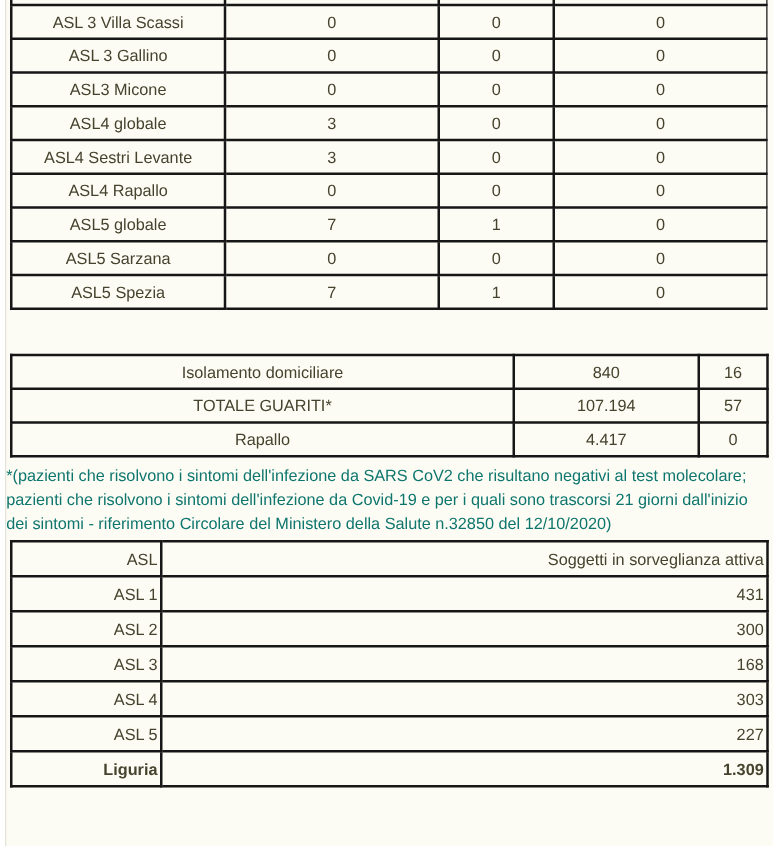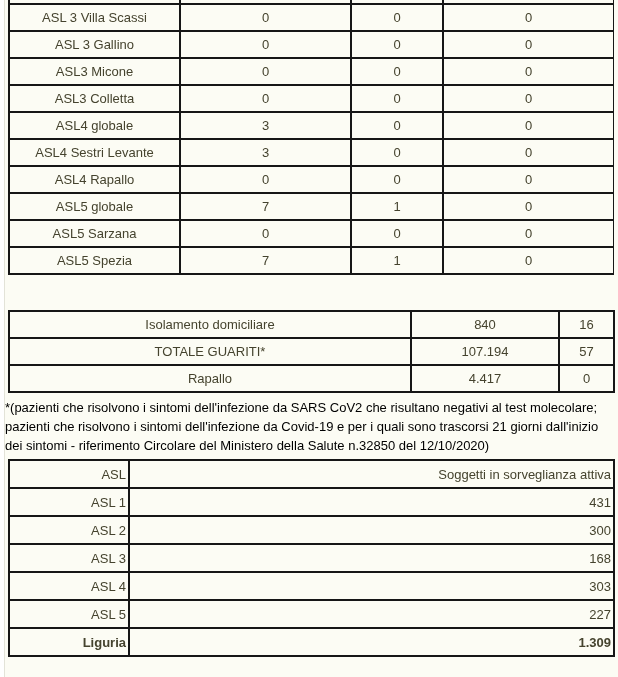--- a/index.html
+++ b/index.html
@@ -47,21 +47,21 @@
   .t2 { margin-top: 35px; }
   .t2 col.c-label { width: 402px; }
   .t2 col.c-total { width: 148px; }
   .t2 col.c-delta { width: 55px; }
 
   .footnote {
     margin: 5px 0 0 -3px;
     width: 612px;
     font-size: 13px;
     line-height: 19px;
-    color: #000000;
+    color: #0f766e;
     white-space: normal;
   }
 
   .t3 { margin-top: 4px; }
   .t3 col.c-asl { width: 120px; }
   .t3 col.c-val { width: 485px; }
   .t3 td { height: 26px; text-align: right; }
   .t3 .total-row td { font-weight: bold; }
 </style>
 </head>
@@ -98,26 +98,20 @@
         <td>0</td>
         <td>0</td>
       </tr>
       <tr>
         <td>ASL3 Micone</td>
         <td>0</td>
         <td>0</td>
         <td>0</td>
       </tr>
       <tr>
-        <td>ASL3 Colletta</td>
-        <td>0</td>
-        <td>0</td>
-        <td>0</td>
-      </tr>
-      <tr>
         <td>ASL4 globale</td>
         <td>3</td>
         <td>0</td>
         <td>0</td>
       </tr>
       <tr>
         <td>ASL4 Sestri Levante</td>
         <td>3</td>
         <td>0</td>
         <td>0</td>

